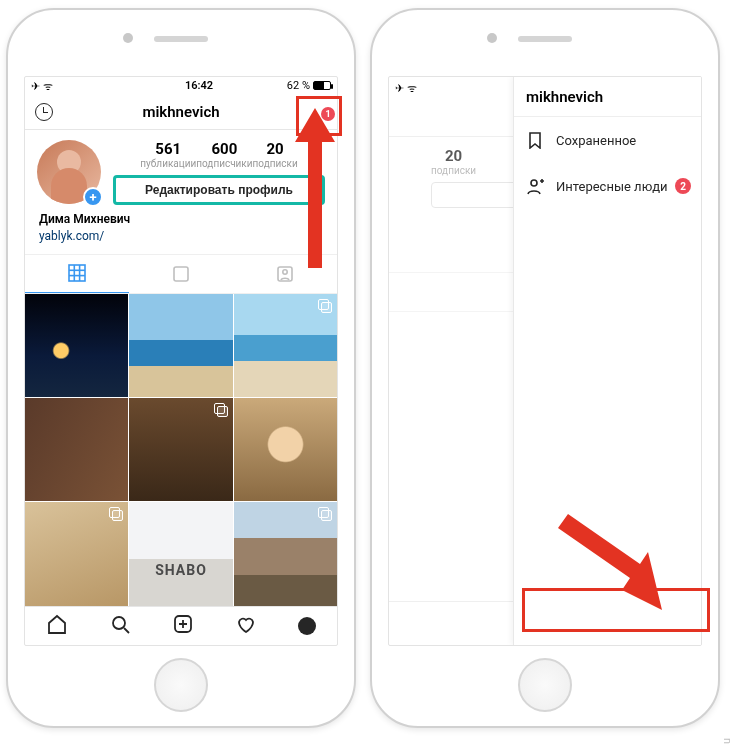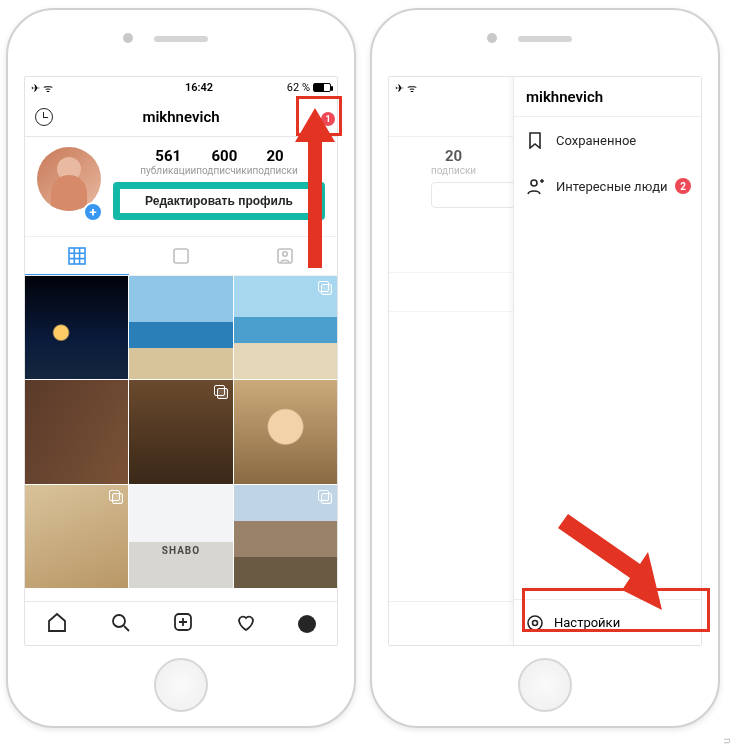--- a/index.html
+++ b/index.html
@@ -68,21 +68,21 @@
   .profile-row { display:flex; padding:10px 12px 4px 12px; gap:12px; }
   .avatar { width:64px; height:64px; border-radius:50%; background:linear-gradient(140deg,#c77a58,#e9b9a1); position:relative; flex:none; overflow:hidden;}
   .avatar::after{content:"";position:absolute;bottom:0;left:14px;width:36px;height:36px;background:#d68a6a;border-radius:50% 50% 0 0;}
   .avatar-head{position:absolute;top:10px;left:20px;width:24px;height:24px;background:#e9b9a1;border-radius:50%;}
   .add-badge{position:absolute;bottom:-2px;right:-2px;width:20px;height:20px;background:#3897f0;border:2px solid #fff;border-radius:50%;color:#fff;display:flex;align-items:center;justify-content:center;font-size:13px;font-weight:700;}
   .stats { flex:1; display:flex; flex-direction:column; gap:6px;}
   .stat-cols { display:flex; justify-content:center; text-align:center;}
   .stat-num { font-weight:700; font-size:15px;}
   .stat-lbl { font-size:10px; color:#999;}
   .edit-btn {
-    border:7px solid #14b8a6; border-radius:4px; background:#fff; font-size:12px;
+    border:3px solid #14b8a6; border-radius:4px; background:#fff; font-size:12px;
     padding:5px 0; font-weight:600; color:#262626;
   }
   .bio { padding:2px 14px 10px 14px; font-size:12px; line-height:1.35;}
   .bio .name{font-weight:600;} .bio .sub{color:#8e8e8e;} .bio .link{color:#00376b;}
   
   .tabs { display:flex; border-top:1px solid #efefef; border-bottom:1px solid #efefef;}
   .tab { flex:1; height:38px; display:flex; align-items:center; justify-content:center;}
   .tab svg{stroke:#bfbfbf;}
   .tab.active svg{stroke:#3897f0;}
   .tab.active{border-bottom:1px solid #3897f0;margin-bottom:-1px;}
@@ -99,21 +99,21 @@
   
   .p1{background:radial-gradient(circle at 35% 55%,#ffcc66 0 8%,transparent 10%),linear-gradient(#02030a,#0a1a3a 60%,#14263f);}
   .p2{background:linear-gradient(#8fc6e8 0 45%,#2a7fb8 45% 70%,#d8c49a 70%);}
   .p3{background:linear-gradient(#a8d8f0 0 40%,#4a9fcf 40% 65%,#e4d6b8 65%);}
   .p4{background:linear-gradient(120deg,#5a3a2a,#7a5236);}
   .p5{background:linear-gradient(#6a4a2e,#3a2818);}
   .p6{background:radial-gradient(circle at 50% 45%,#f2d2a8 0 22%,transparent 24%),linear-gradient(#caa97a,#8a6a42);}
   .p7{background:linear-gradient(160deg,#d9c29a,#b89766);}
   .p8{background:linear-gradient(#f3f4f6 0 55%,#d8d6d1 55%);}
   .p9{background:linear-gradient(#bfd4e4 0 35%,#9a8169 35% 70%,#6a5a44 70%);}
-  .shabo{position:absolute;top:58%;left:50%;transform:translateX(-50%);color:#4a4a4a;font-size:10px;font-weight:700;letter-spacing:1px;}
+  .shabo{position:absolute;top:58%;left:50%;transform:translateX(-50%);color:#4a4a4a;font-size:14px;font-weight:700;letter-spacing:1px;}
   
   .sidebar {
     position:absolute; top:0; right:0; bottom:0; width:188px; background:#fff;
     border-left:1px solid #e8e8e8; display:flex; flex-direction:column;
     box-shadow:-2px 0 6px rgba(0,0,0,.05);
   }
   .sb-header{height:40px;border-bottom:1px solid #eee;display:flex;align-items:center;padding:0 12px;font-weight:600;font-size:15px;}
   .sb-item{height:46px;display:flex;align-items:center;gap:12px;padding:0 12px;font-size:13px;color:#262626;position:relative;text-align:center;}
   .sb-badge{position:absolute;right:10px;background:#ed4956;color:#fff;width:16px;height:16px;border-radius:50%;font-size:10px;font-weight:700;display:flex;align-items:center;justify-content:center;}
   .sb-footer{margin-top:auto;height:46px;display:flex;align-items:center;gap:10px;padding:0 12px;border-top:1px solid #eee;font-size:13px;}
@@ -175,20 +175,22 @@
             <div>
               <div class="stat-num">20</div>
               <div class="stat-lbl">подписки</div>
             </div>
           </div>
           <button class="edit-btn">Редактировать профиль</button>
         </div>
       </div>
 
       <div class="bio">
+        <div class="name">Дима Михневич</div>
+        <div class="link">yablyk.com/</div>
       </div>
 
       <div class="tabs">
         <div class="tab active">
           <svg width="18" height="18" fill="none" stroke-width="1.6">
               <rect x="1" y="1" width="16" height="16"></rect>
               <line x1="6.3" y1="1" x2="6.3" y2="17"></line>
               <line x1="11.6" y1="1" x2="11.6" y2="17"></line>
               <line x1="1" y1="6.3" x2="17" y2="6.3"></line>
               <line x1="1" y1="11.6" x2="17" y2="11.6"></line>
@@ -317,27 +319,20 @@
           <svg width="18" height="18" fill="none" stroke="#262626" stroke-width="1.6">
               <circle cx="8" cy="6" r="3"></circle>
               <path d="M2 17c1-4 11-4 12 0"></path>
               <line x1="14" y1="4" x2="18" y2="4"></line>
               <line x1="16" y1="2" x2="16" y2="6"></line>
             </svg>
           <span>Интересные люди</span>
           <span class="sb-badge">2</span>
         </div>
 
-        <div class="sb-footer">
-          <svg width="18" height="18" fill="none" stroke="#262626" stroke-width="1.6">
-              <circle cx="9" cy="9" r="7"></circle>
-              <circle cx="9" cy="9" r="2.5"></circle>
-            </svg>
-          <span>Настройки</span>
-        </div>
       </div>
 
     </div>
     <div class="homebtn"></div>
   </div>
 
 </div>
 
 <div class="arrow" style="left:290px;top:108px">
   <svg width="50" height="160">

